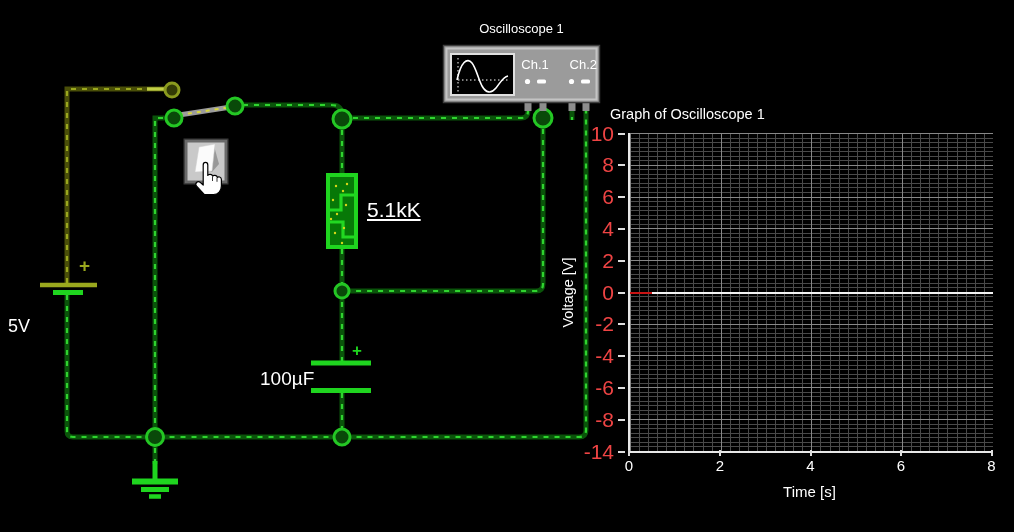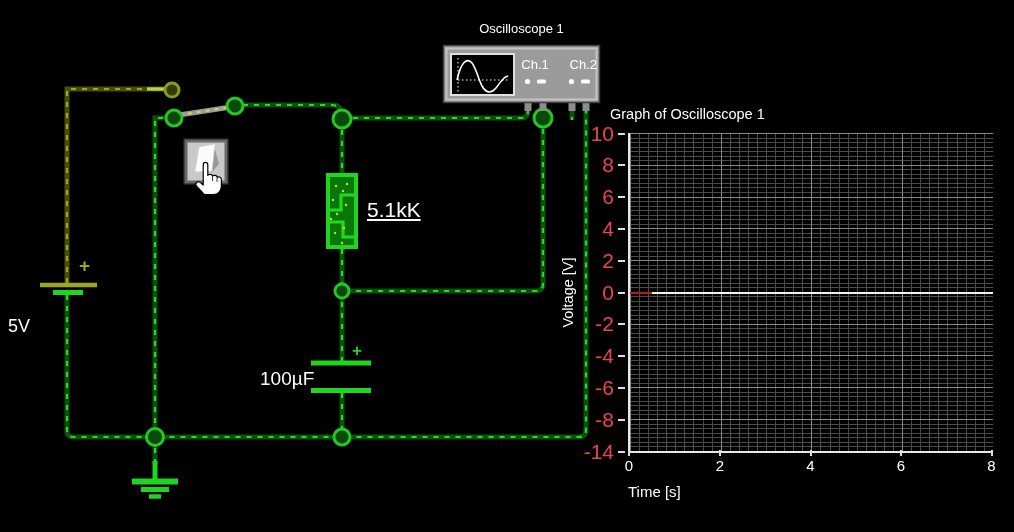--- a/index.html
+++ b/index.html
@@ -27,21 +27,21 @@
       repeating-linear-gradient(to bottom, #4a4a4a 0 1px, transparent 1px 4.54px);}
   .zero-line{position:absolute;left:0;top:158.5px;width:100%;height:2px;background:#f2f2f2;}
   .trace-red{position:absolute;left:0;top:158.5px;width:22px;height:2px;background:#c81414;z-index:2;}
   .ylab{position:absolute;left:556px;width:58px;height:18px;line-height:18px;
         text-align:right;font-size:21px;color:#ef4444;}
   .ylab::after{content:'';position:absolute;right:-11px;top:8px;width:7px;height:2px;background:#ddd;}
   .xlab{position:absolute;top:457px;width:36px;height:18px;line-height:18px;
         text-align:center;font-size:15px;color:#fff;}
   .xlab::before{content:'';position:absolute;left:50%;margin-left:-1px;top:-7px;width:2px;height:6px;background:#ddd;}
   #graph-title{left:610px;top:106px;width:400px;font-size:14.5px;}
-  #xaxis-title{left:628px;top:483px;width:363px;font-size:15px;}
+  #xaxis-title{left:628px;top:483px;width:363px;text-align:center;font-size:15px;}
   #yaxis-title{left:513px;top:284px;width:110px;height:17px;text-align:center;font-size:14.5px;
                transform:rotate(-90deg);}
   
   #osc-title{left:440px;top:21px;width:163px;text-align:center;font-size:13px;}
   #ch1-label{left:515px;top:57px;width:40px;text-align:center;font-size:13px;}
   #ch2-label{left:557px;top:57px;width:40px;text-align:right;font-size:13px;}
   #battery-label{left:2px;top:273px;width:34px;text-align:center;font-size:18px;margin-top:43px;}
   #battery-plus{left:79px;top:255px;font-size:19px;font-weight:bold;color:#9AA81E;}
   #resistor-label{left:367px;top:198px;font-size:21px;text-decoration:underline;}
   #capacitor-label{left:260px;top:368px;font-size:19px;}

